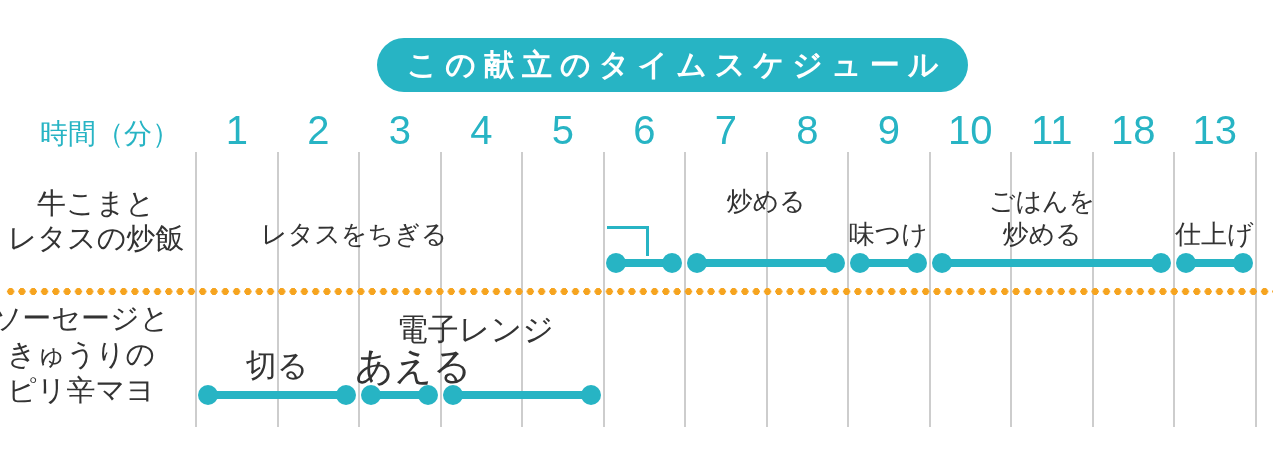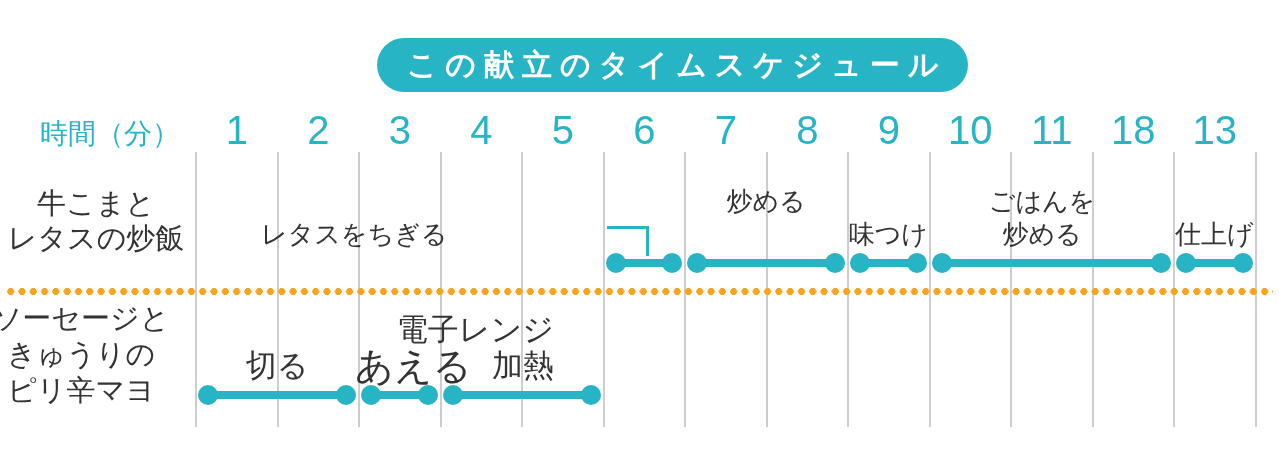--- a/index.html
+++ b/index.html
@@ -161,21 +161,20 @@
         <div class="task-label" style="font-size: 31px; line-height: 36px; top: 348px; left: 107px; width: 340px; text-align: center;">
           <div>切る</div>
         </div>
         <div class="bar" style="left: 361px; top: 385px; width: 76.5px; height: 20px;">
           <div class="bar-line"></div>
           <div class="dot l"></div>
           <div class="dot r"></div>
         </div>
         <div class="task-label" style="font-size: 31px; line-height: 36px; top: 312px; left: 214px; width: 340px; text-align: right;">
           <div>電子レンジ</div>
-          <div>加熱</div>
         </div>
         <div class="bar" style="left: 442.5px; top: 385px; width: 158px; height: 20px;">
           <div class="bar-line"></div>
           <div class="dot l"></div>
           <div class="dot r"></div>
         </div>
         <div class="task-label" style="font-size: 38px; line-height: 36px; top: 348px; left: 355px; width: 340px; text-align: left;">
           <div>あえる</div>
         </div>
       </div>

